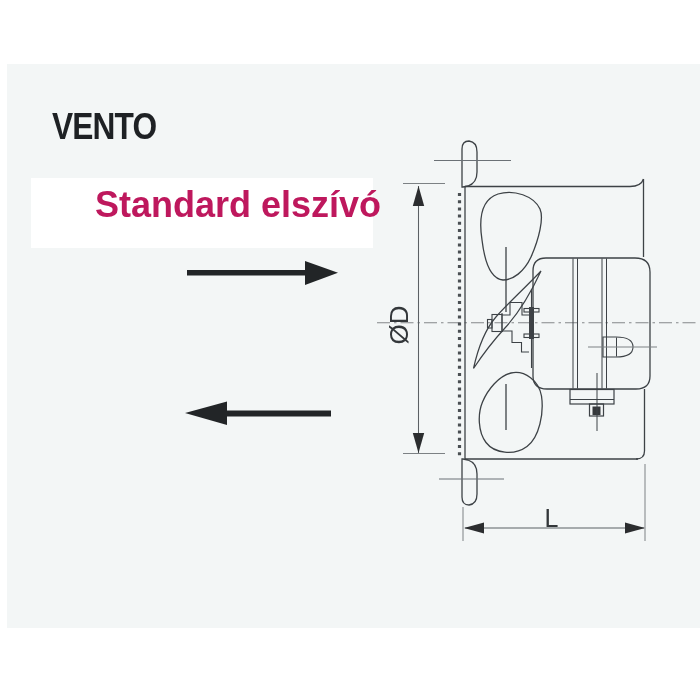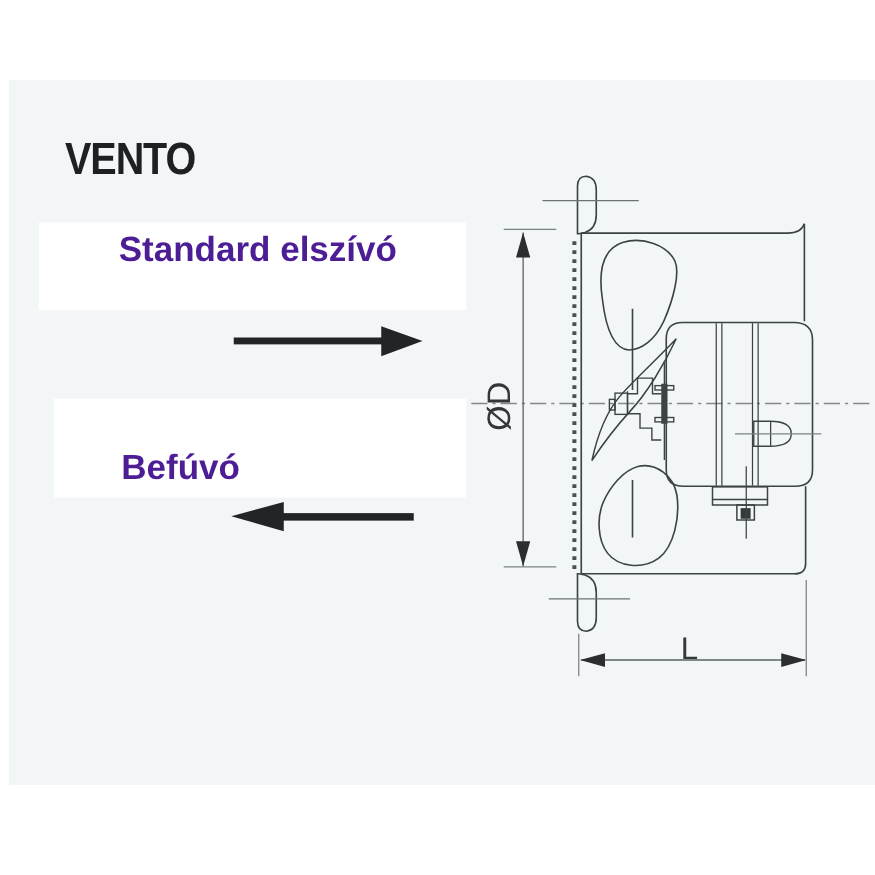--- a/index.html
+++ b/index.html
@@ -4,21 +4,21 @@
 <style>
   html,body{margin:0;padding:0;background:#ffffff;}
   .stage{position:relative;width:700px;height:700px;background:#ffffff;overflow:hidden;
          font-family:"Liberation Sans","DejaVu Sans",sans-serif;padding-left:14px;}
   .panel{position:absolute;left:7px;top:64px;width:693px;height:564px;background:#f3f6f6;}
   .brand{position:absolute;left:52px;top:106px;font-size:36px;font-weight:bold;
          letter-spacing:-1px;color:#1e2124;transform:scaleX(.88);transform-origin:left top;}
   .band{position:absolute;background:#ffffff;}
   .band1{left:31px;top:178px;width:342px;height:70px;}
   .band2{left:43px;top:319px;width:330px;height:79px;}
-  .mode-label{position:absolute;font-size:28px;font-weight:bold;color:#4c1d95;white-space:nowrap;}
+  .mode-label{position:absolute;font-size:36px;font-weight:bold;color:#be185d;white-space:nowrap;}
   .lbl1{left:64px;top:6px;}
   .lbl2{left:54px;top:39px;}
   .flow-arrow{position:absolute;}
   .arr1{left:185px;top:258px;}
   .arr2{left:183px;top:398px;}
   svg.drawing{position:absolute;left:0;top:0;width:700px;height:700px;}
   svg text{font-family:"Liberation Sans","DejaVu Sans",sans-serif;}
 </style>
 </head>
 <body>
@@ -30,23 +30,20 @@
 
   <div class="band band1">
     <span class="mode-label lbl1">Standard elszívó</span>
   </div>
 
   <svg class="flow-arrow arr1" width="156" height="30" viewBox="0 0 156 30">
     <rect x="2" y="12" width="122" height="5.5" fill="#222527"></rect>
     <polygon points="120,3 153,14.8 120,27" fill="#222527"></polygon>
   </svg>
 
-  <div class="band band2">
-    <span class="mode-label lbl2">Befúvó</span>
-  </div>
 
   <svg class="flow-arrow arr2" width="150" height="30" viewBox="0 0 150 30">
     <rect x="40" y="12.5" width="108" height="6" fill="#222527"></rect>
     <polygon points="2,15 44,3.5 44,27" fill="#222527"></polygon>
   </svg>
 
   <svg class="drawing" viewBox="0 0 700 700">
 
     <path d="M 377,322.8 H 698" stroke="#85888b" stroke-width="1.05" fill="none" stroke-dasharray="13 4 2.5 4"></path>
 

